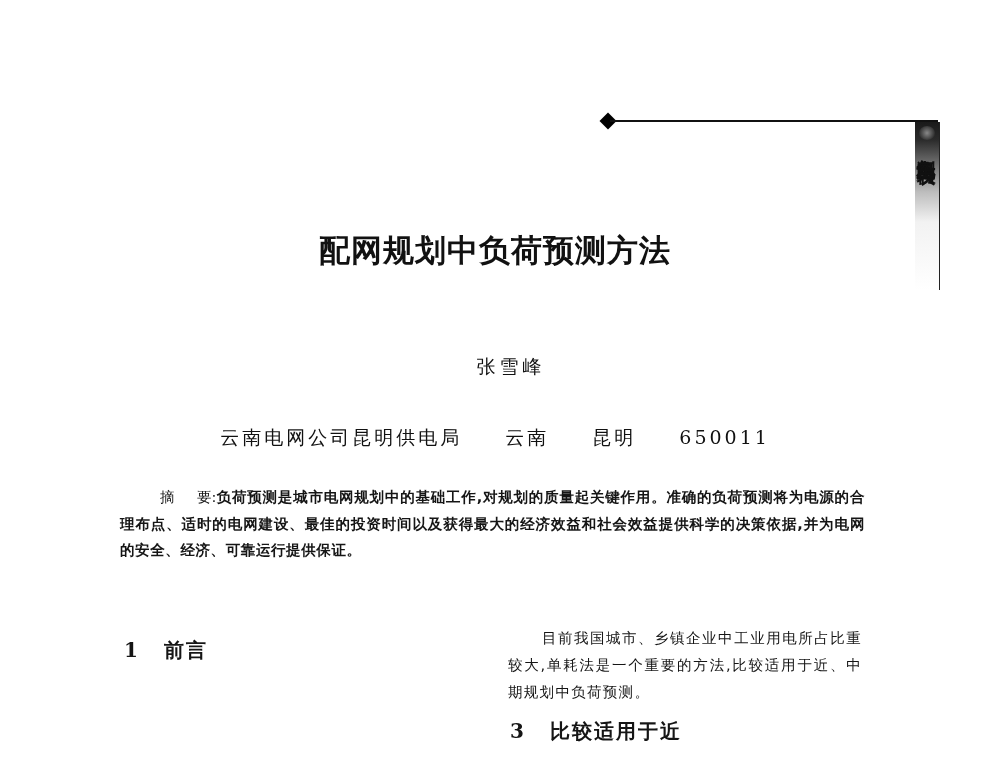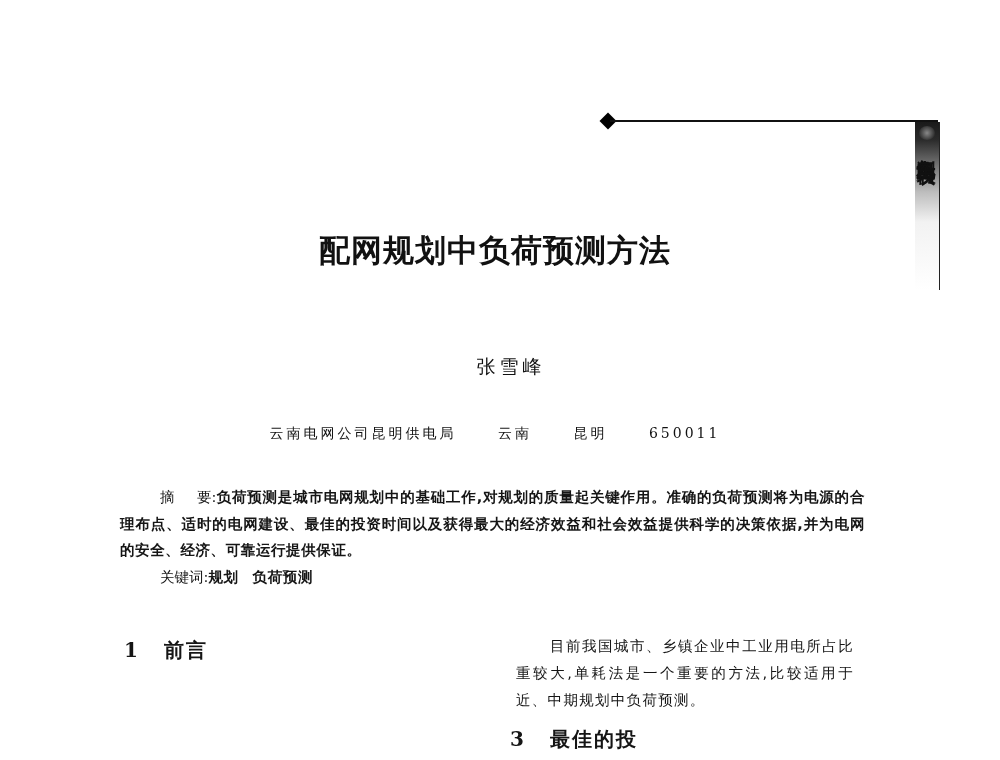--- a/index.html
+++ b/index.html
@@ -94,21 +94,21 @@
       font-size: 19px;
       letter-spacing: 4px;
       font-family: "DejaVu Serif", "Liberation Serif", serif;
     }
     .affiliation {
       position: absolute;
       left: 0;
       width: 990px;
       top: 425px;
       text-align: center;
-      font-size: 14px;
+      font-size: 19px;
       letter-spacing: 3px;
       font-family: "DejaVu Serif", "Liberation Serif", serif;
       word-spacing: 14px;
     }
     .affiliation span { margin: 0 10px; }
     
     .abstract {
       position: absolute;
       left: 120px;
       top: 484px;
@@ -161,21 +161,21 @@
       font-weight: bold;
       width: 40px;
       display: inline-block;
     }
     .col-left .section-heading {
       margin-top: 12px;
       margin-bottom: 14px;
       margin-left: 4px;
     }
     .col p {
-      margin: 8px;
+      margin: 0;
       text-align: justify;
     }
     .col .indent { text-indent: 34px; }
     .col-right .section-heading {
       margin-top: 12px;
       margin-left: 2px;
     }
   </style>
 </head>
 <body>
@@ -196,31 +196,30 @@
 
   <div class="affiliation">
     <span>云南电网公司昆明供电局</span>
     <span>云南</span>
     <span>昆明</span>
     <span>650011</span>
   </div>
 
   <div class="abstract">
     <p class="lead"><span class="label"><span>摘</span><span class="gap"></span><span>要:</span></span><span>负荷预测是城市电网规划中的基础工作,对规划的质量起关键作用。准确的负荷预测将为电源的合理布点、适时的电网建设、最佳的投资时间以及获得最大的经济效益和社会效益提供科学的决策依据,并为电网的安全、经济、可靠运行提供保证。</span></p>
-    <p class="keywords"><span class="label">关键词:</span><span class="kw">规划</span><span class="kw">负荷预测</span></p>
   </div>
 
   <div class="col col-left">
     <h2 class="section-heading">
       <span class="section-num">1</span>
       <span>前言</span>
     </h2>
   </div>
 
   <div class="col col-right">
     <p class="indent">目前我国城市、乡镇企业中工业用电所占比重较大,单耗法是一个重要的方法,比较适用于近、中期规划中负荷预测。</p>
     <h2 class="section-heading">
       <span class="section-num">3</span>
-      <span>最佳的投</span>
+      <span>比较适用于近</span>
     </h2>
   </div>
 
 </div>
 
 </body></html>

